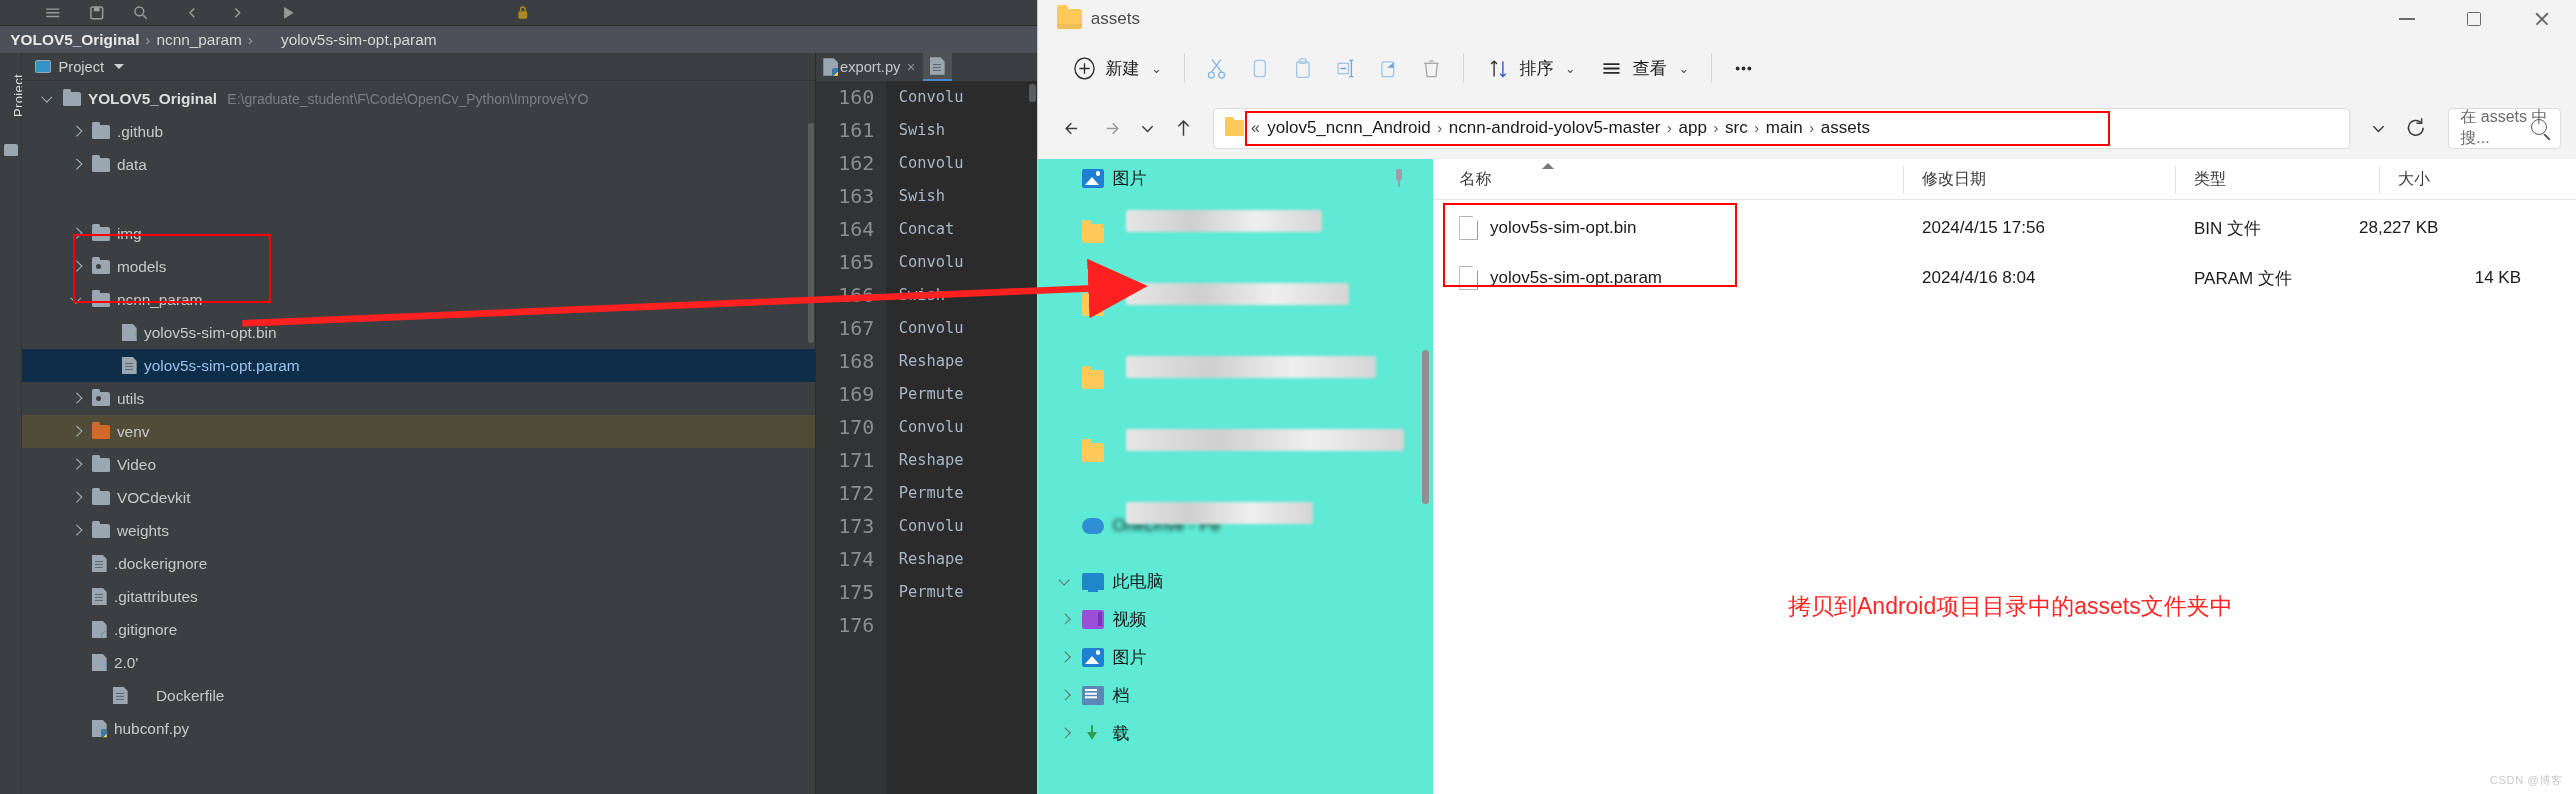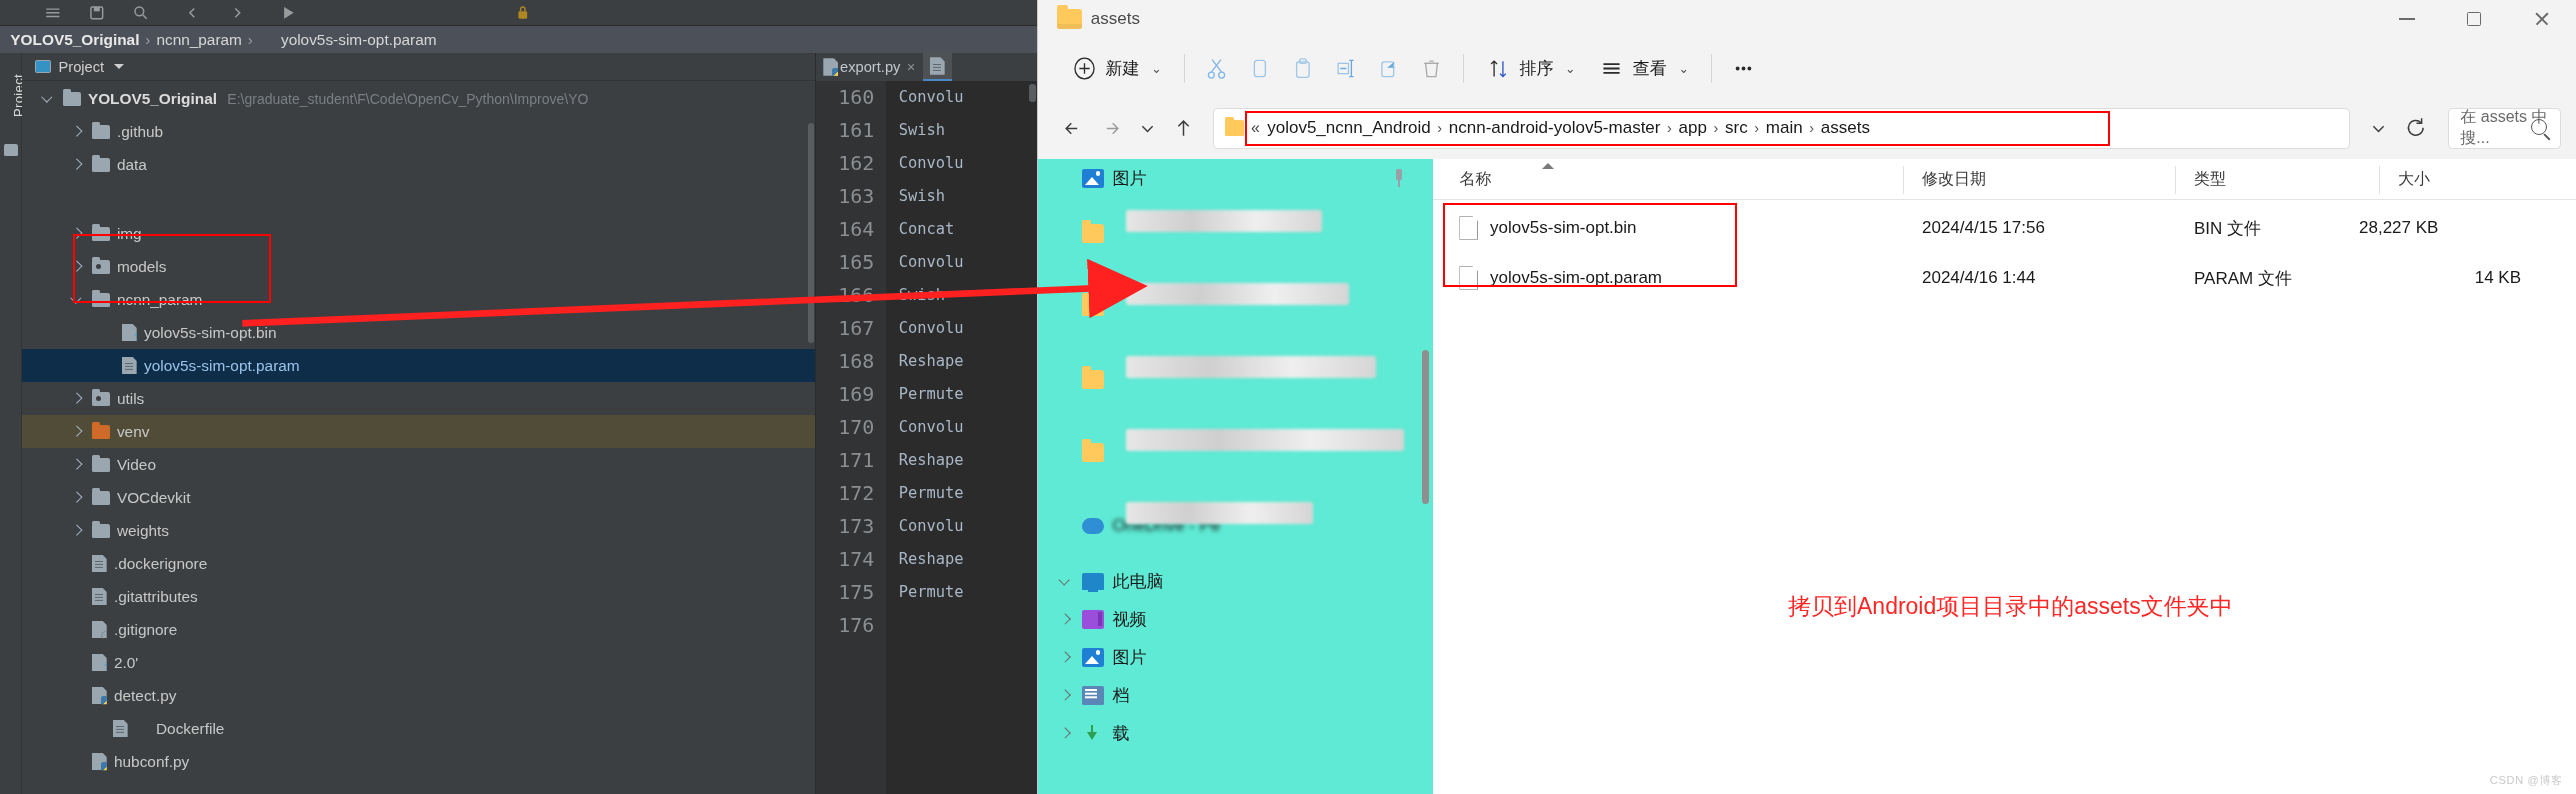--- a/index.html
+++ b/index.html
@@ -322,27 +322,20 @@
             </span>
             <span class="tlabel">.gitignore</span>
           </div>
           <div class="trow" style="padding-left: 48px;">
             <span class="arrow"></span>
             <span class="fileic" style="margin-left: 8.8px;">
               <span class="badge">?</span>
             </span>
             <span class="tlabel">2.0'</span>
           </div>
-          <div class="trow" style="padding-left: 48px;">
-            <span class="arrow"></span>
-            <span class="fileic" style="margin-left: 8.8px;">
-              <span class="pyb"></span>
-            </span>
-            <span class="tlabel">detect.py</span>
-          </div>
           <div class="trow" style="padding-left: 48px; gap: 21px;">
             <span class="arrow"></span>
             <span class="fileic" style="margin-left: 8.8px;">
               <span class="lines"></span>
             </span>
             <span class="tlabel">Dockerfile</span>
           </div>
           <div class="trow" style="padding-left: 48px;">
             <span class="arrow"></span>
             <span class="fileic" style="margin-left: 8.8px;">
@@ -676,21 +669,21 @@
             </div>
             <div style="flex: 0 0 272px; padding-left: 19px;">2024/4/15 17:56</div>
             <div style="flex: 0 0 184px; padding-left: 19px;">BIN 文件</div>
             <div style="flex: 0 0 206px; text-align: left; padding-right: 44px;">28,227 KB</div>
           </div>
           <div class="frow" style="top: 94px;">
             <div class="fname" style="flex: 0 0 470px; padding-left: 26.4px;">
               <span class="fpaper"></span>
               <span>yolov5s-sim-opt.param</span>
             </div>
-            <div style="flex: 0 0 272px; padding-left: 19px;">2024/4/16 1:44</div>
+            <div style="flex: 0 0 272px; padding-left: 19px;">2024/4/16 8:04</div>
             <div style="flex: 0 0 184px; padding-left: 19px;">PARAM 文件</div>
             <div style="flex: 0 0 206px; text-align: right; padding-right: 44px;">14 KB</div>
           </div>
         </div>
       <div class="list-redbox" style="left:10.3px; top:44px; width:294px; height:84px;"></div>
       <div class="annot" style="left:355px; top:432px;">拷贝到Android项目目录中的assets文件夹中</div>
     </div>
   </div>
 
   <svg id="arrow" viewBox="0 0 3508 1082" width="2576" height="795">

